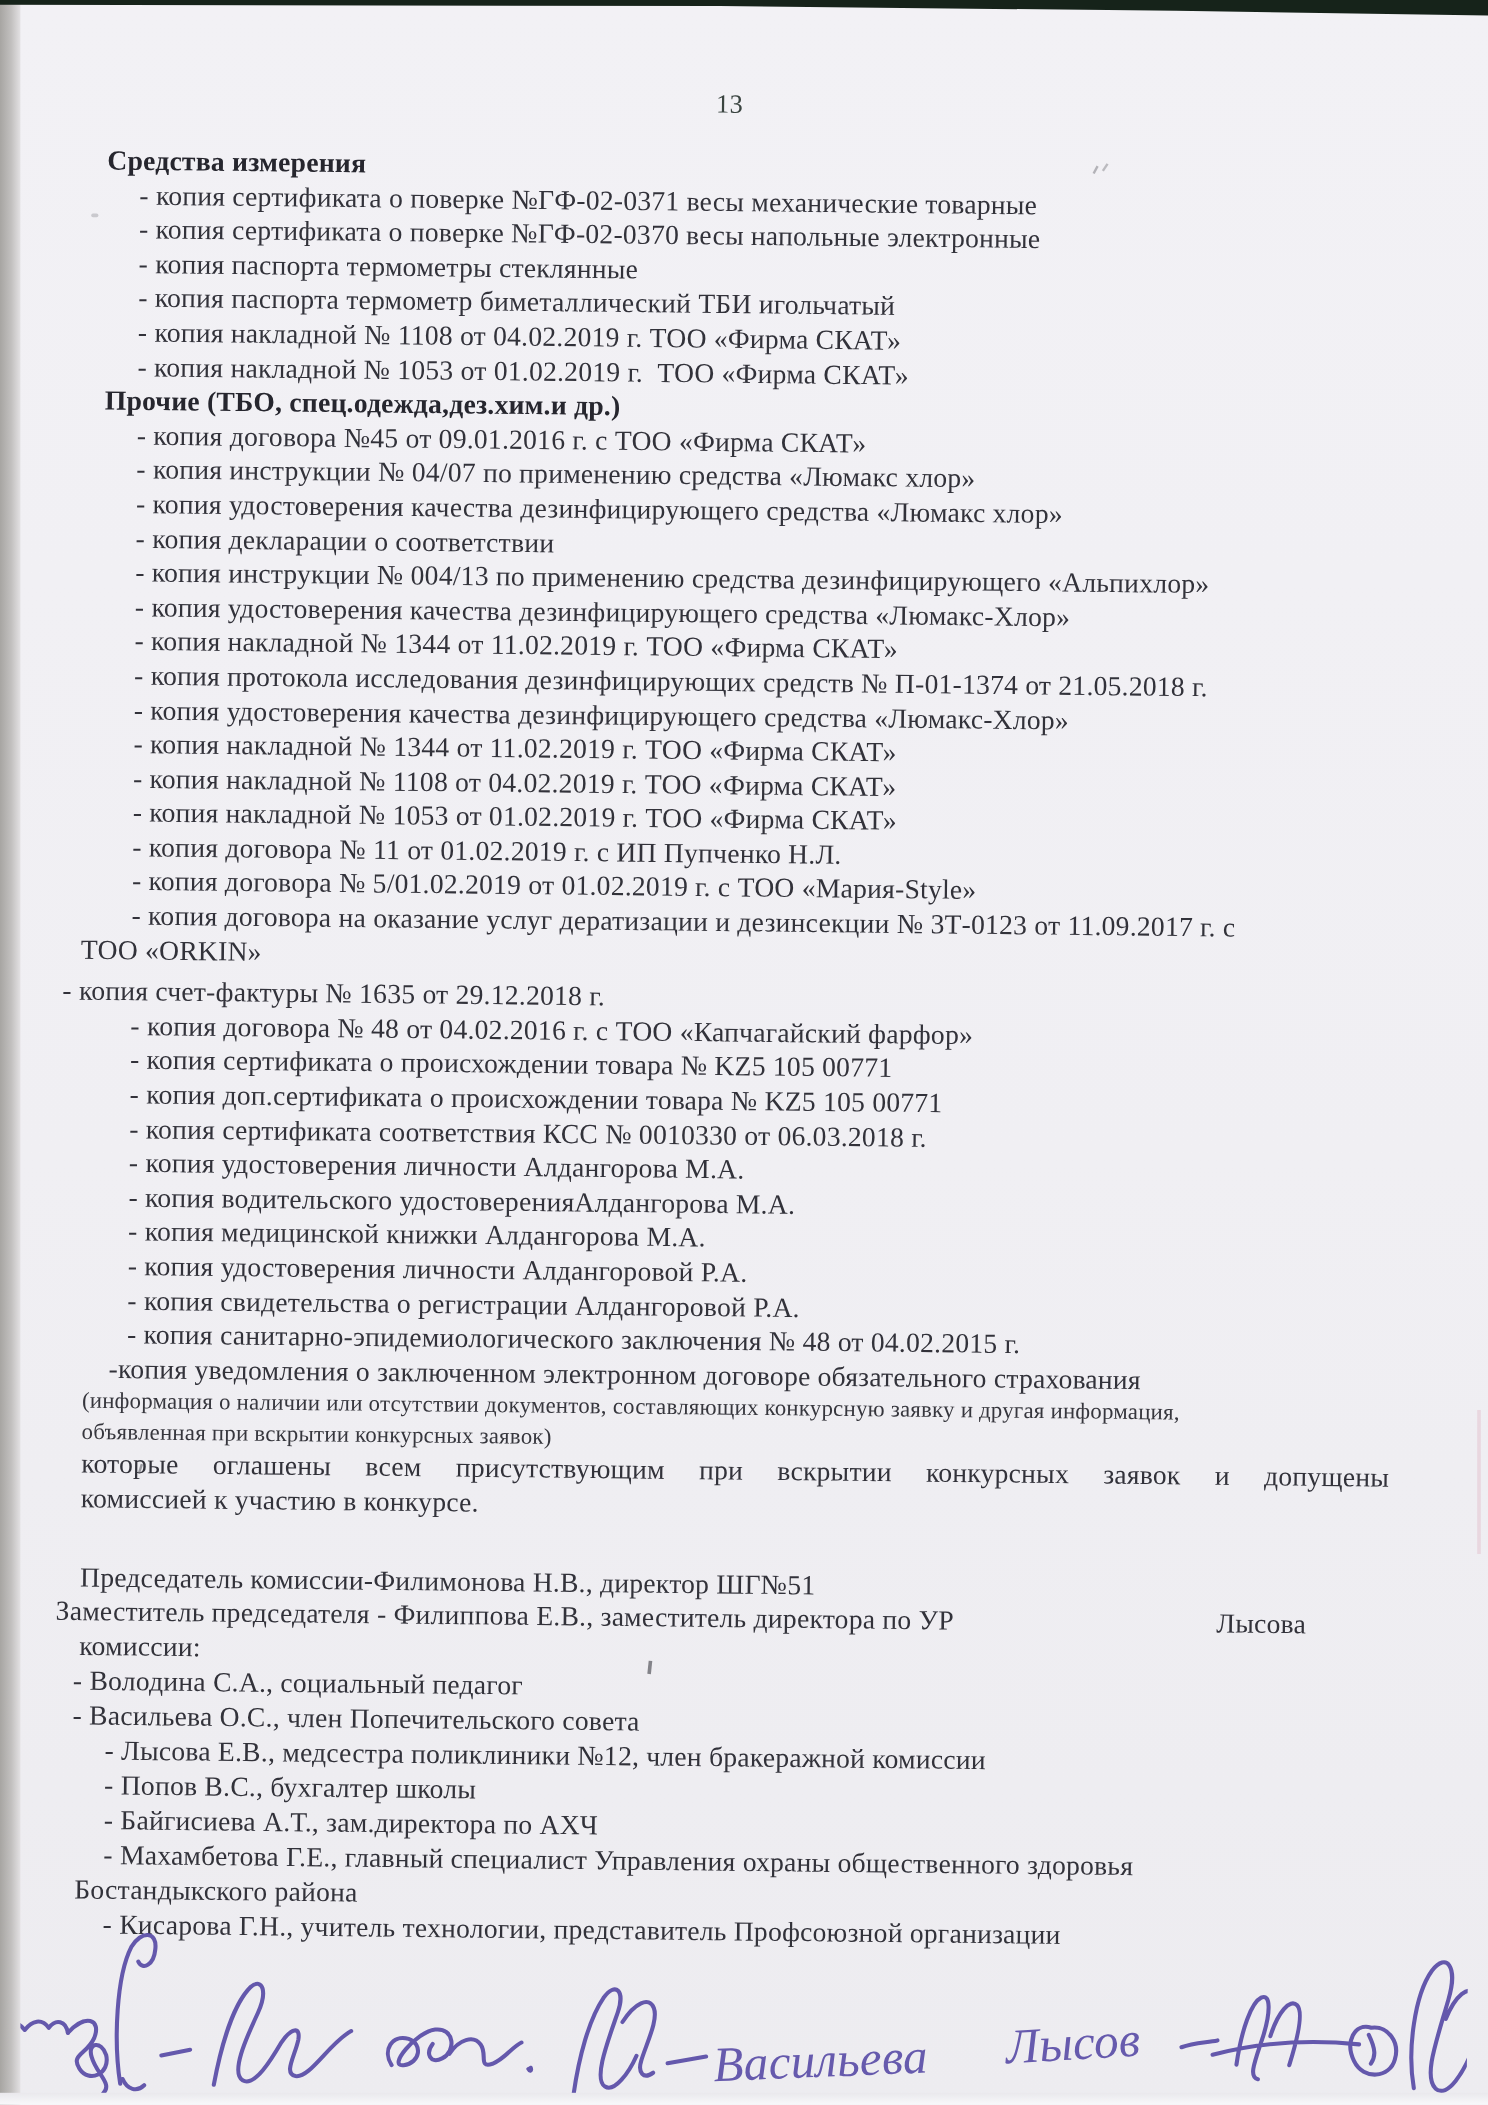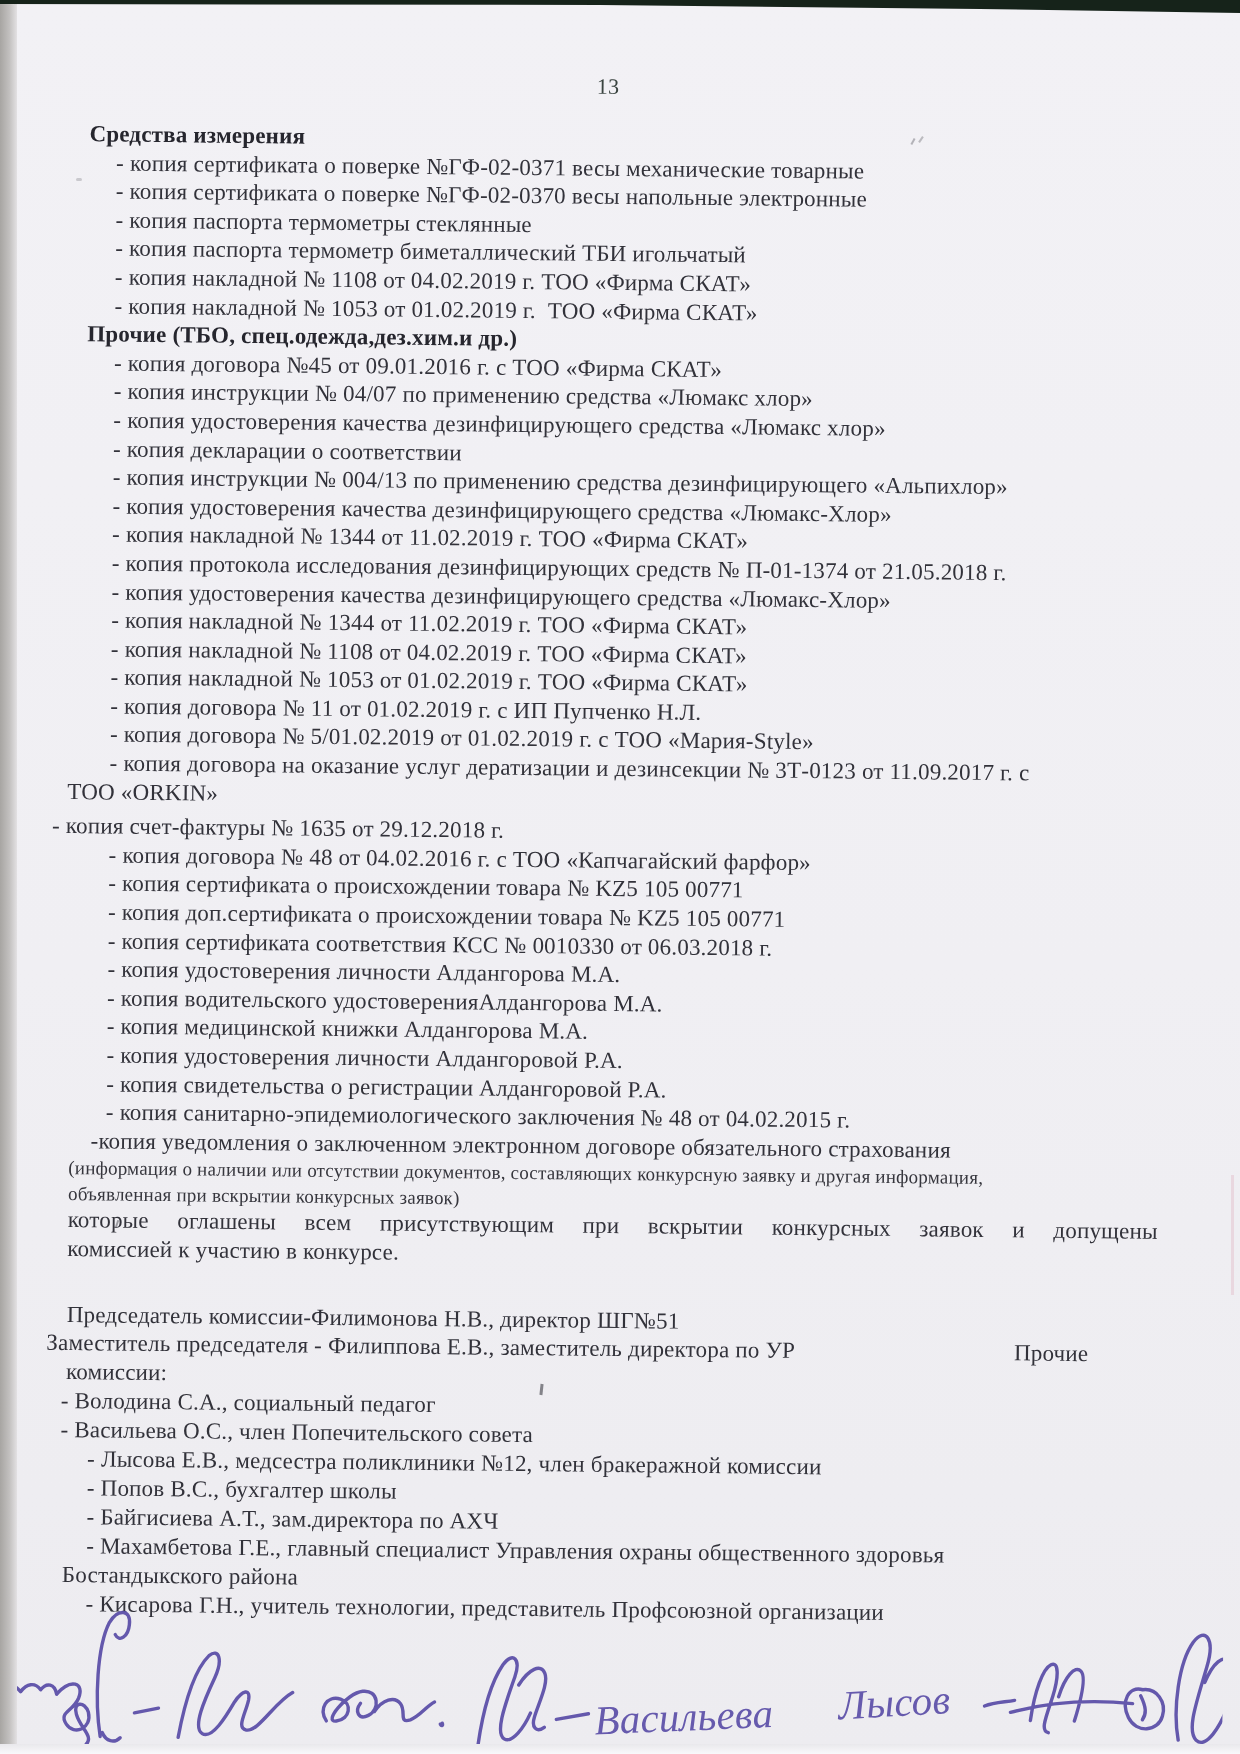--- a/index.html
+++ b/index.html
@@ -99,21 +99,21 @@
         <div class="ln k-i">- копия удостоверения личности Алдангоровой Р.А.</div>
         <div class="ln k-i">- копия свидетельства о регистрации Алдангоровой Р.А.</div>
         <div class="ln k-i">- копия санитарно-эпидемиологического заключения № 48 от 04.02.2015 г.</div>
         <div class="ln k-out">-копия уведомления о заключенном электронном договоре обязательного страхования</div>
         <div class="ln k-small">(информация о наличии или отсутствии документов, составляющих конкурсную заявку и другая информация,</div>
         <div class="ln k-small">объявленная при вскрытии конкурсных заявок)</div>
         <div class="ln k-just">которые оглашены всем присутствующим при вскрытии конкурсных заявок и допущены</div>
         <div class="ln k-para">комиссией к участию в конкурсе.</div>
         <div class="ln k-gap"></div>
         <div class="ln k-p2">Председатель комиссии-Филимонова Н.В., директор ШГ№51</div>
-        <div class="ln k-dual"><span>Заместитель председателя - Филиппова Е.В., заместитель директора по УР</span><span class="right-label">Прочие</span></div>
+        <div class="ln k-dual"><span>Заместитель председателя - Филиппова Е.В., заместитель директора по УР</span><span class="right-label">Лысова</span></div>
         <div class="ln k-p2">комиссии:</div>
         <div class="ln k-mem">- Володина С.А., социальный педагог</div>
         <div class="ln k-mem">- Васильева О.С., член Попечительского совета</div>
         <div class="ln k-memi">- Лысова Е.В., медсестра поликлиники №12, член бракеражной комиссии</div>
         <div class="ln k-memi">- Попов В.С., бухгалтер школы</div>
         <div class="ln k-memi">- Байгисиева А.Т., зам.директора по АХЧ</div>
         <div class="ln k-memi">- Махамбетова Г.Е., главный специалист Управления охраны общественного здоровья</div>
         <div class="ln k-hang2">Бостандыкского района</div>
         <div class="ln k-memi">- Кисарова Г.Н., учитель технологии, представитель Профсоюзной организации</div>
       </div>

